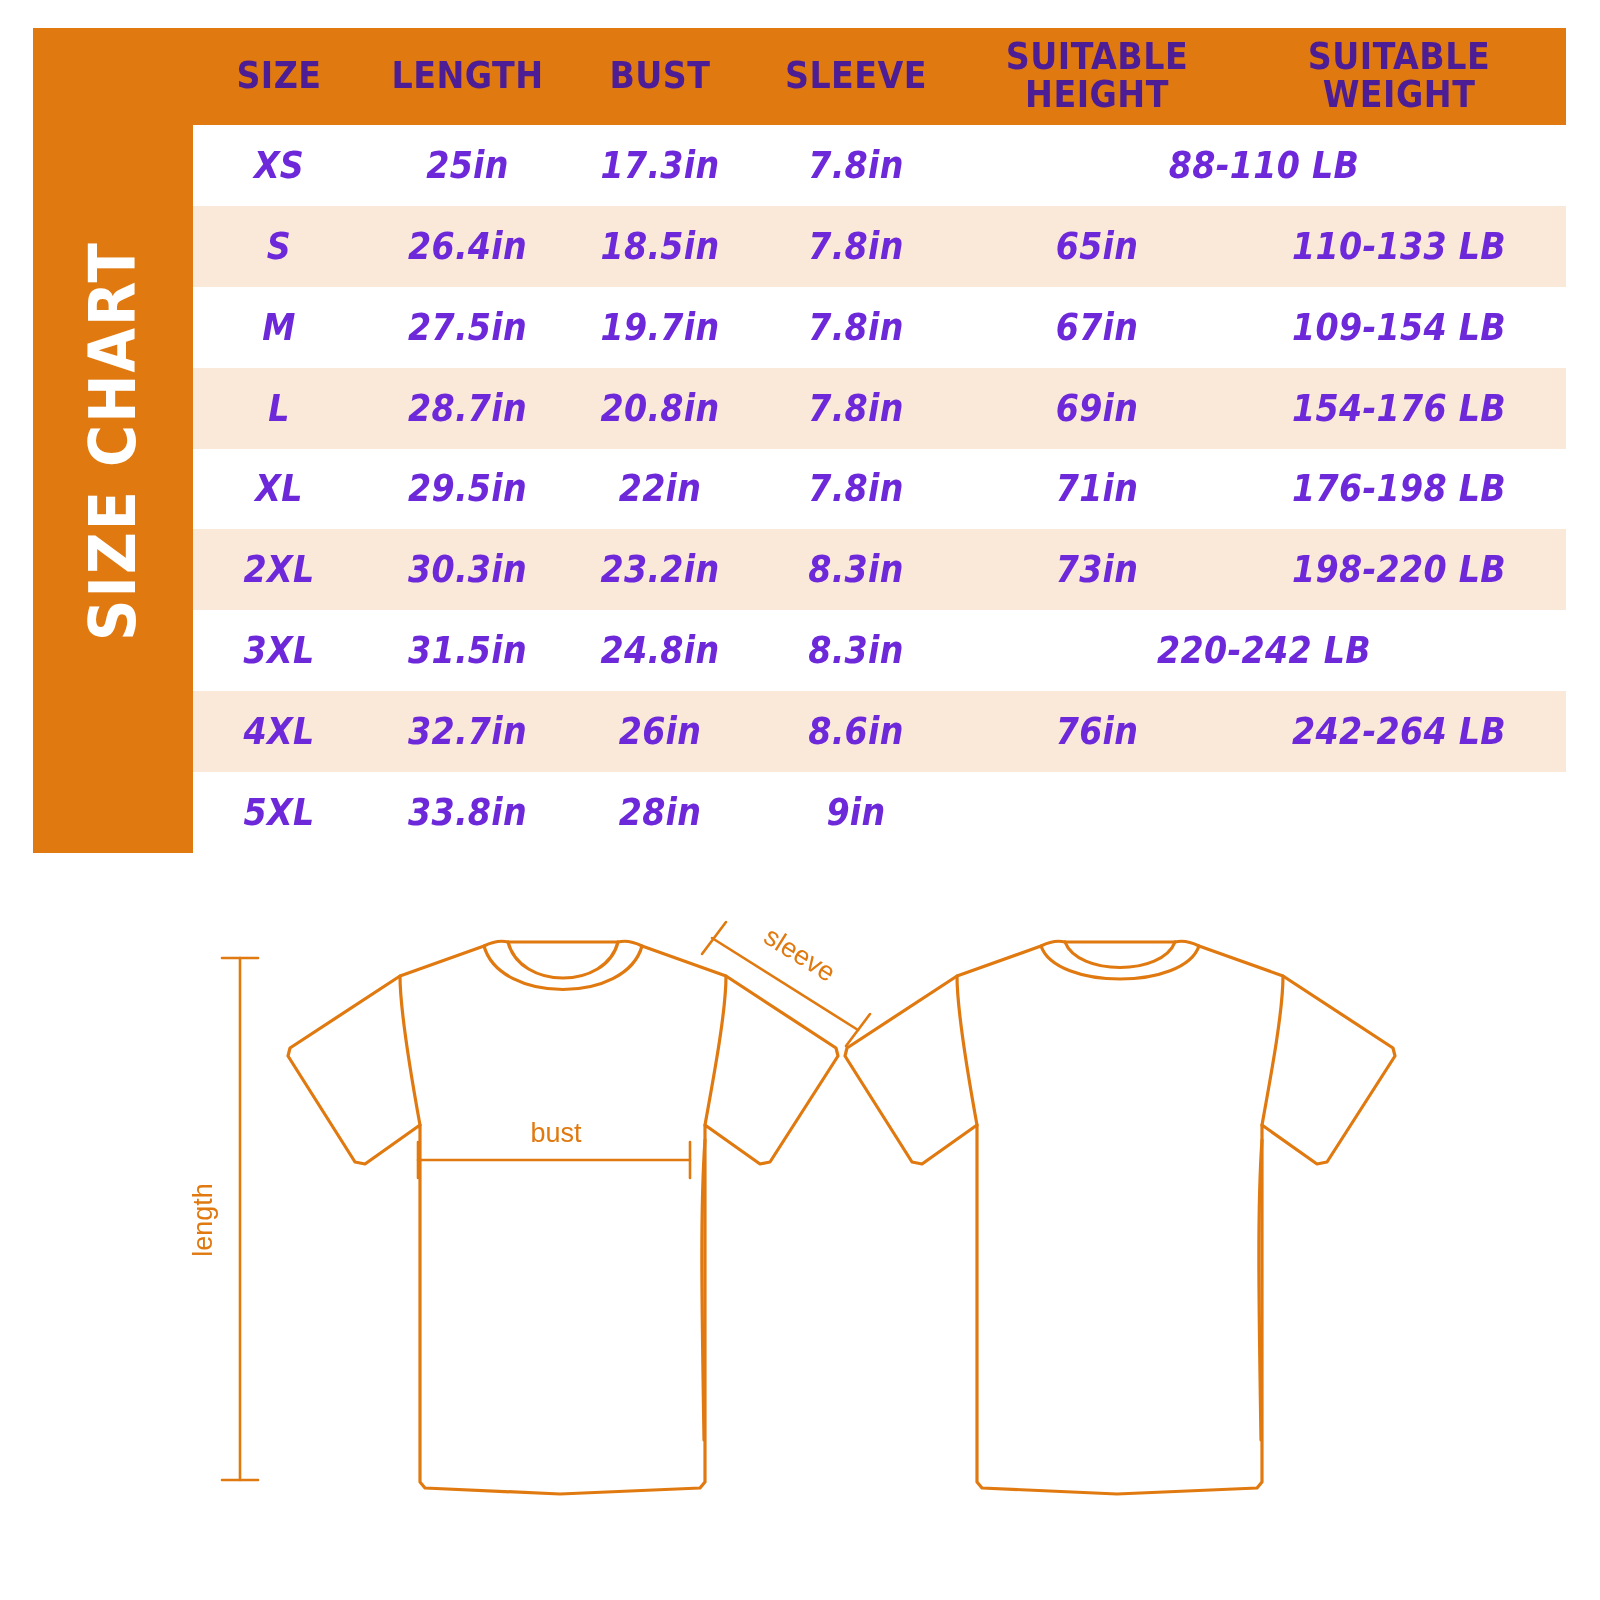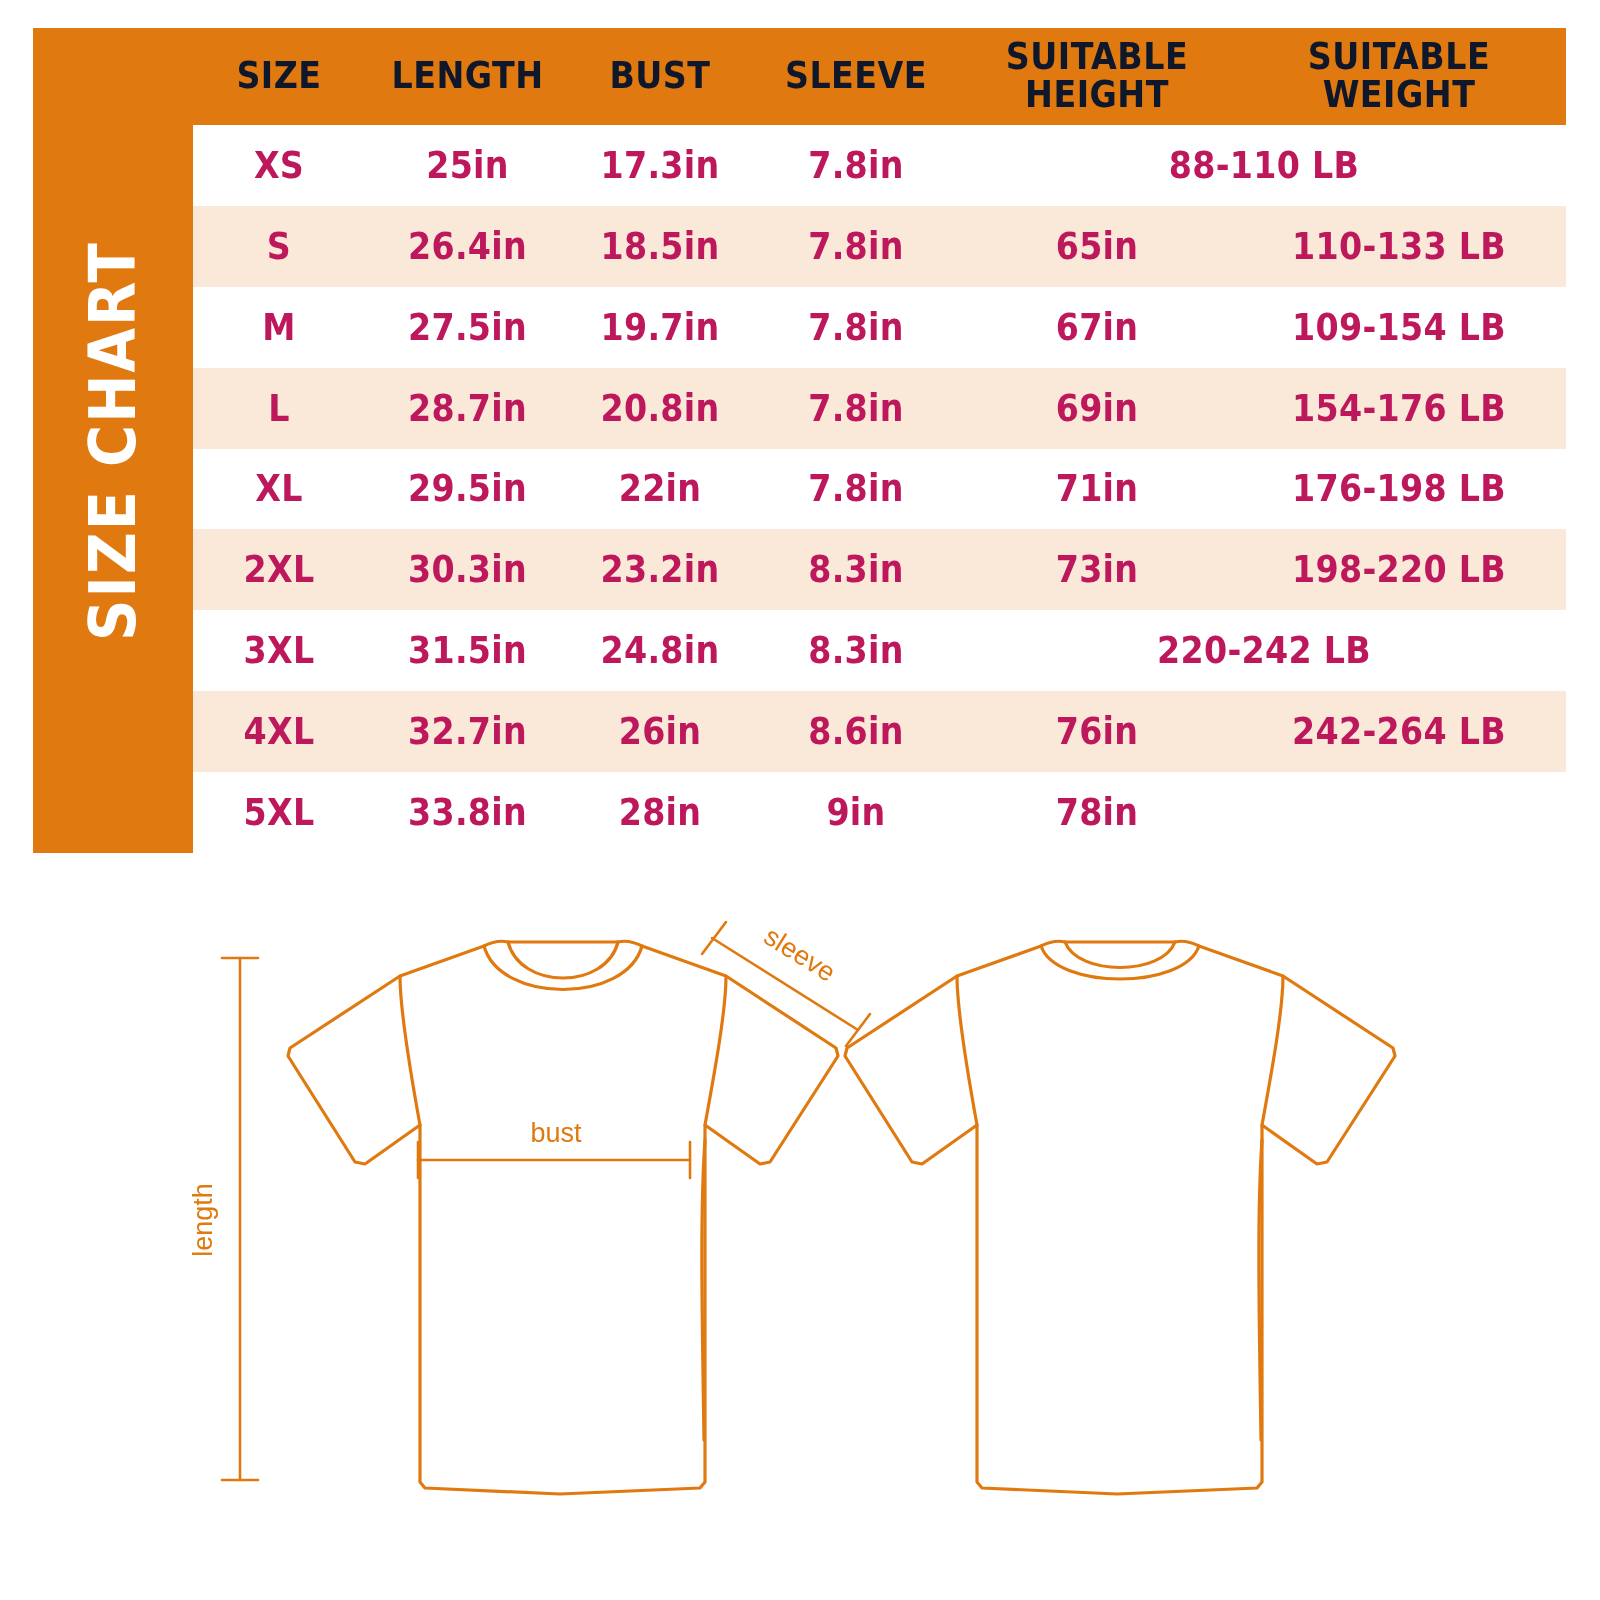--- a/index.html
+++ b/index.html
@@ -70,29 +70,30 @@
   .row.body.odd { background: #FFFFFF; }
   .row.body.even { background: #FAE8D8; }
 
   .cell {
     text-align: center;
     font-family: "DejaVu Sans", sans-serif;
     font-weight: bold;
     font-stretch: condensed;
   }
   .row.header .cell {
-    color: #0f172a;
+    color: #4c1d95;
     font-size: 37px;
     line-height: 1.05;
     letter-spacing: 0.5px;
   }
   .row.body .cell {
-    color: #be185d;
+    color: #6d28d9;
     font-size: 37px;
     letter-spacing: 0.3px;
+    font-style: italic;
   }
 
   .c-size    { flex: 0 0 172px; }
   .c-length  { flex: 0 0 205px; }
   .c-bust    { flex: 0 0 180px; }
   .c-sleeve  { flex: 0 0 212px; }
   .c-height  { flex: 0 0 270px; }
   .c-weight  { flex: 1 1 auto; }
 
   
@@ -206,21 +207,20 @@
         <div class="cell c-sleeve">8.6in</div>
         <div class="cell c-height">76in</div>
         <div class="cell c-weight">242-264 LB</div>
       </div>
 
       <div class="row body odd">
         <div class="cell c-size">5XL</div>
         <div class="cell c-length">33.8in</div>
         <div class="cell c-bust">28in</div>
         <div class="cell c-sleeve">9in</div>
-        <div class="cell c-height">78in</div>
       </div>
 
     </div>
   </div>
 
   <div class="illus">
     <svg width="1600" height="700" viewBox="0 0 1600 700" xmlns="http://www.w3.org/2000/svg">
       <g fill="none" stroke="#E07A10" stroke-width="3.2" stroke-linejoin="round" stroke-linecap="round">
 
         <g>

